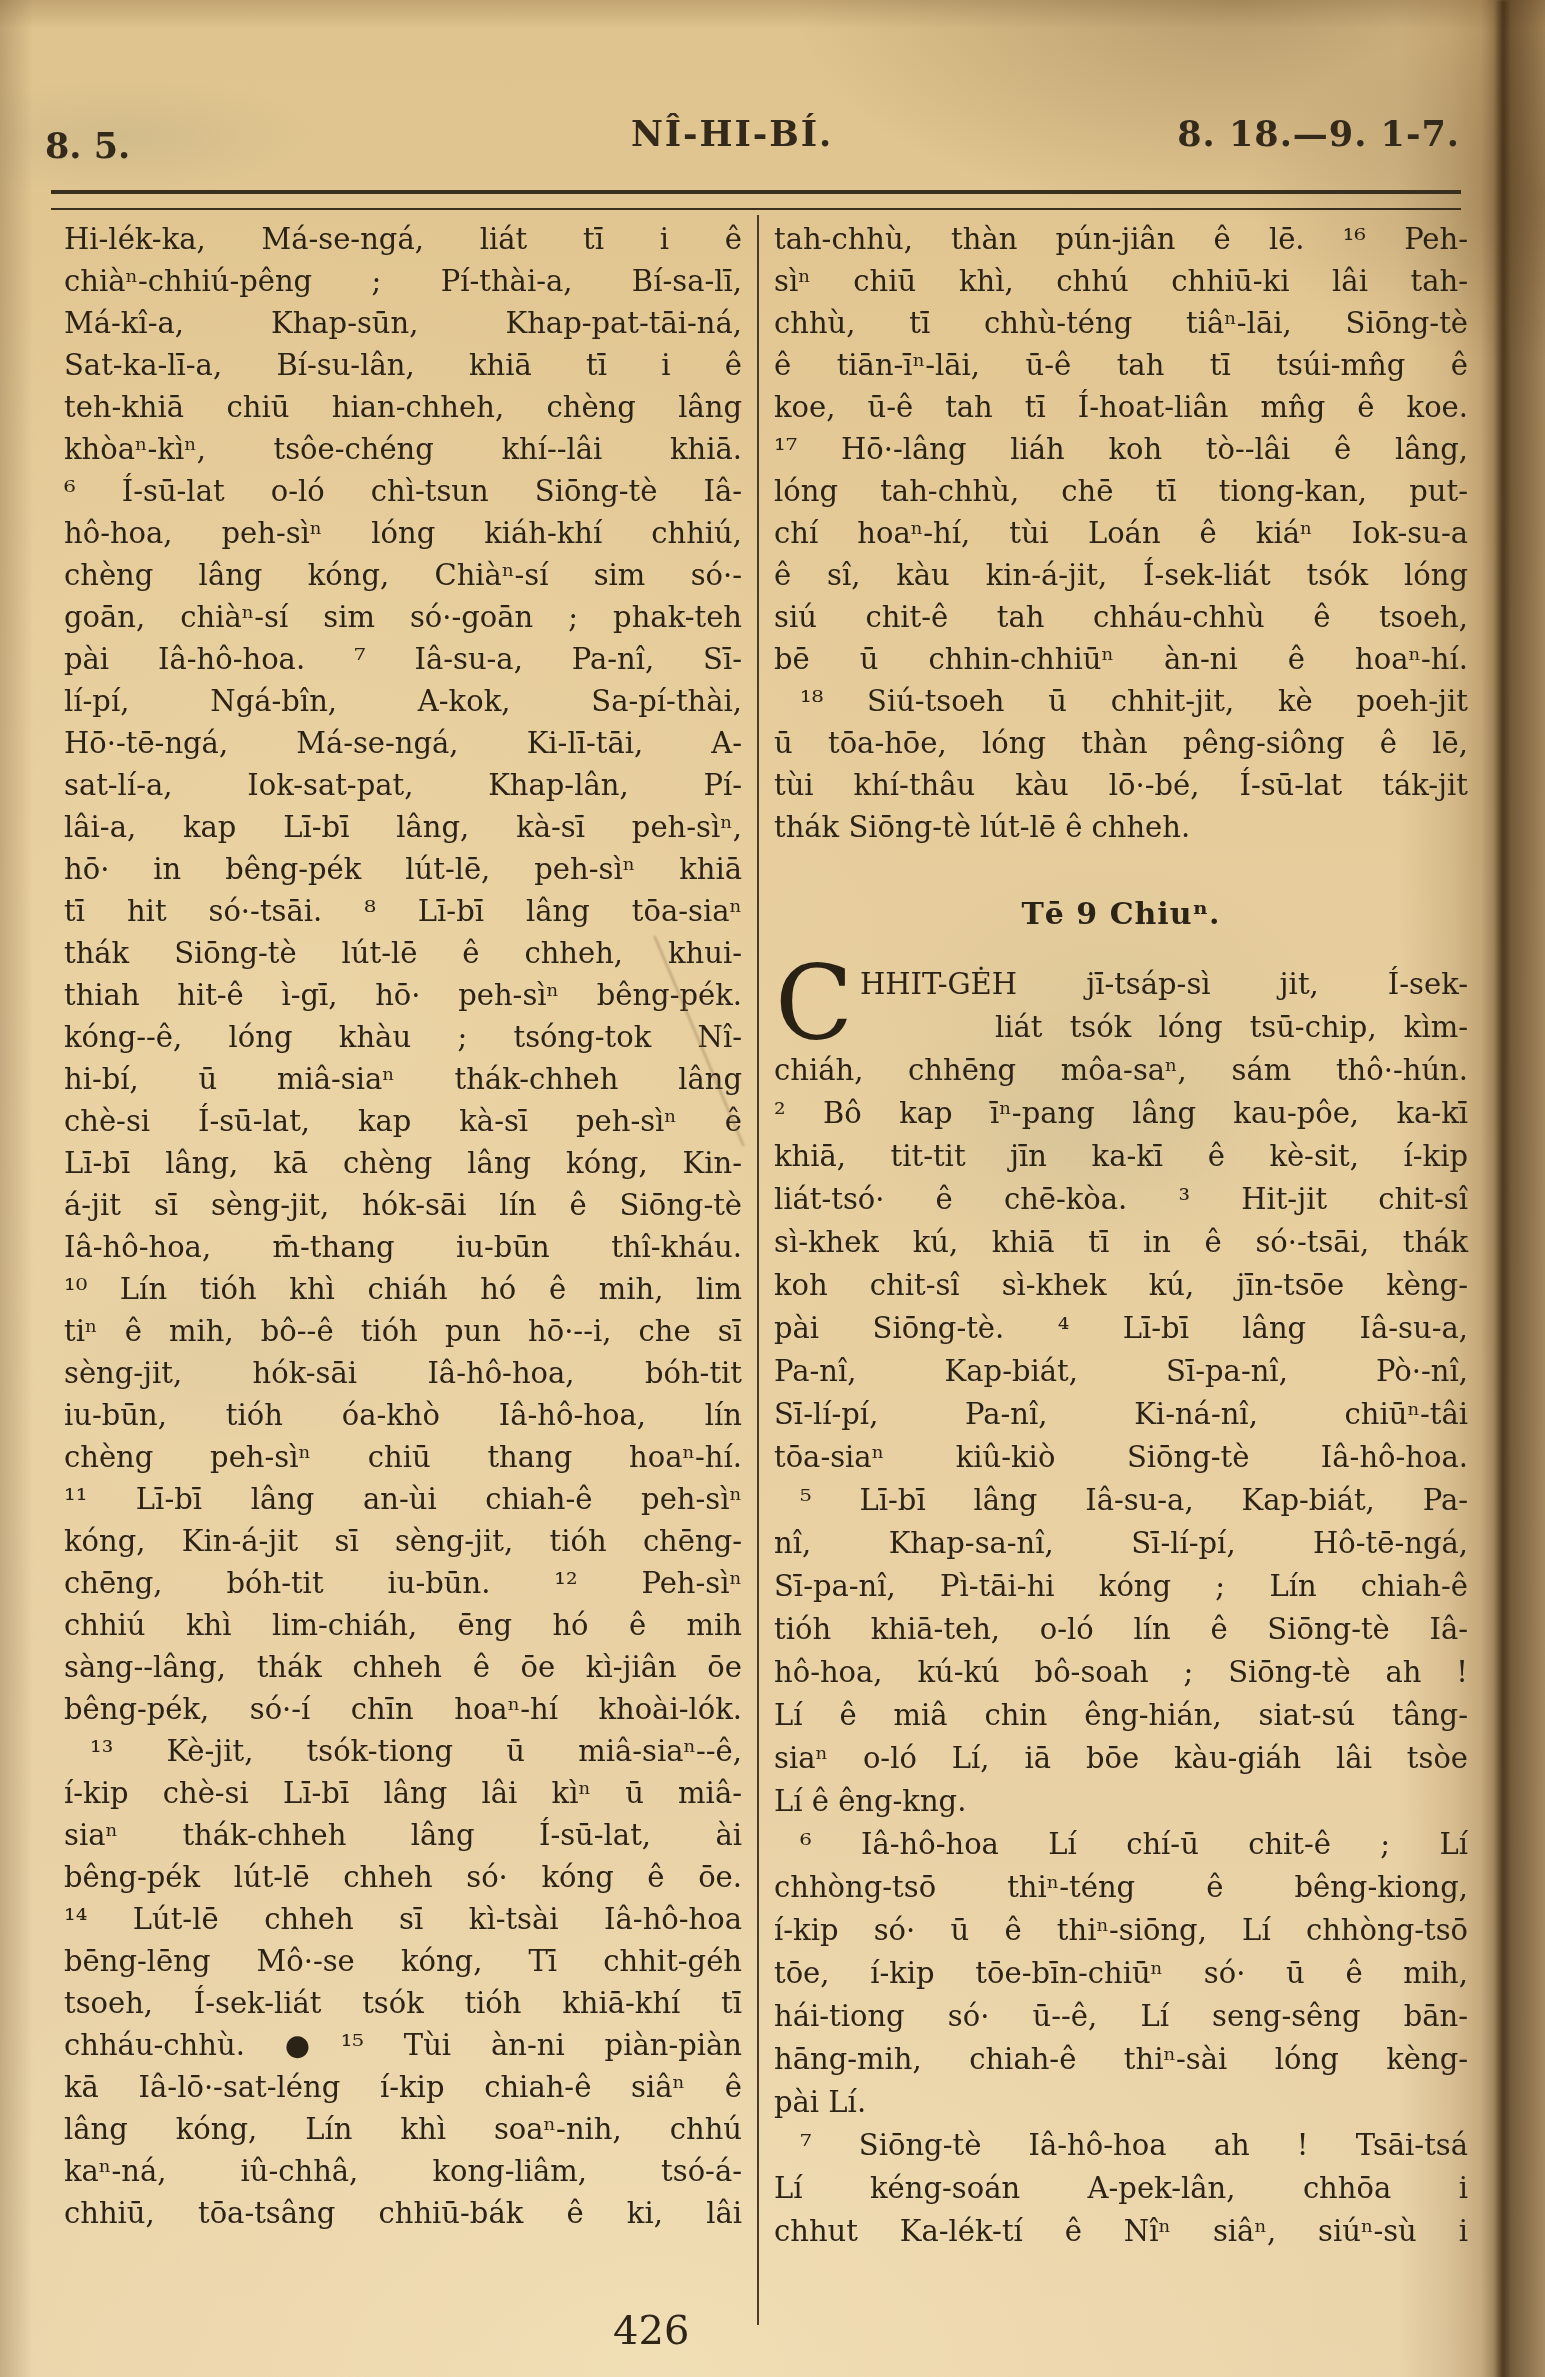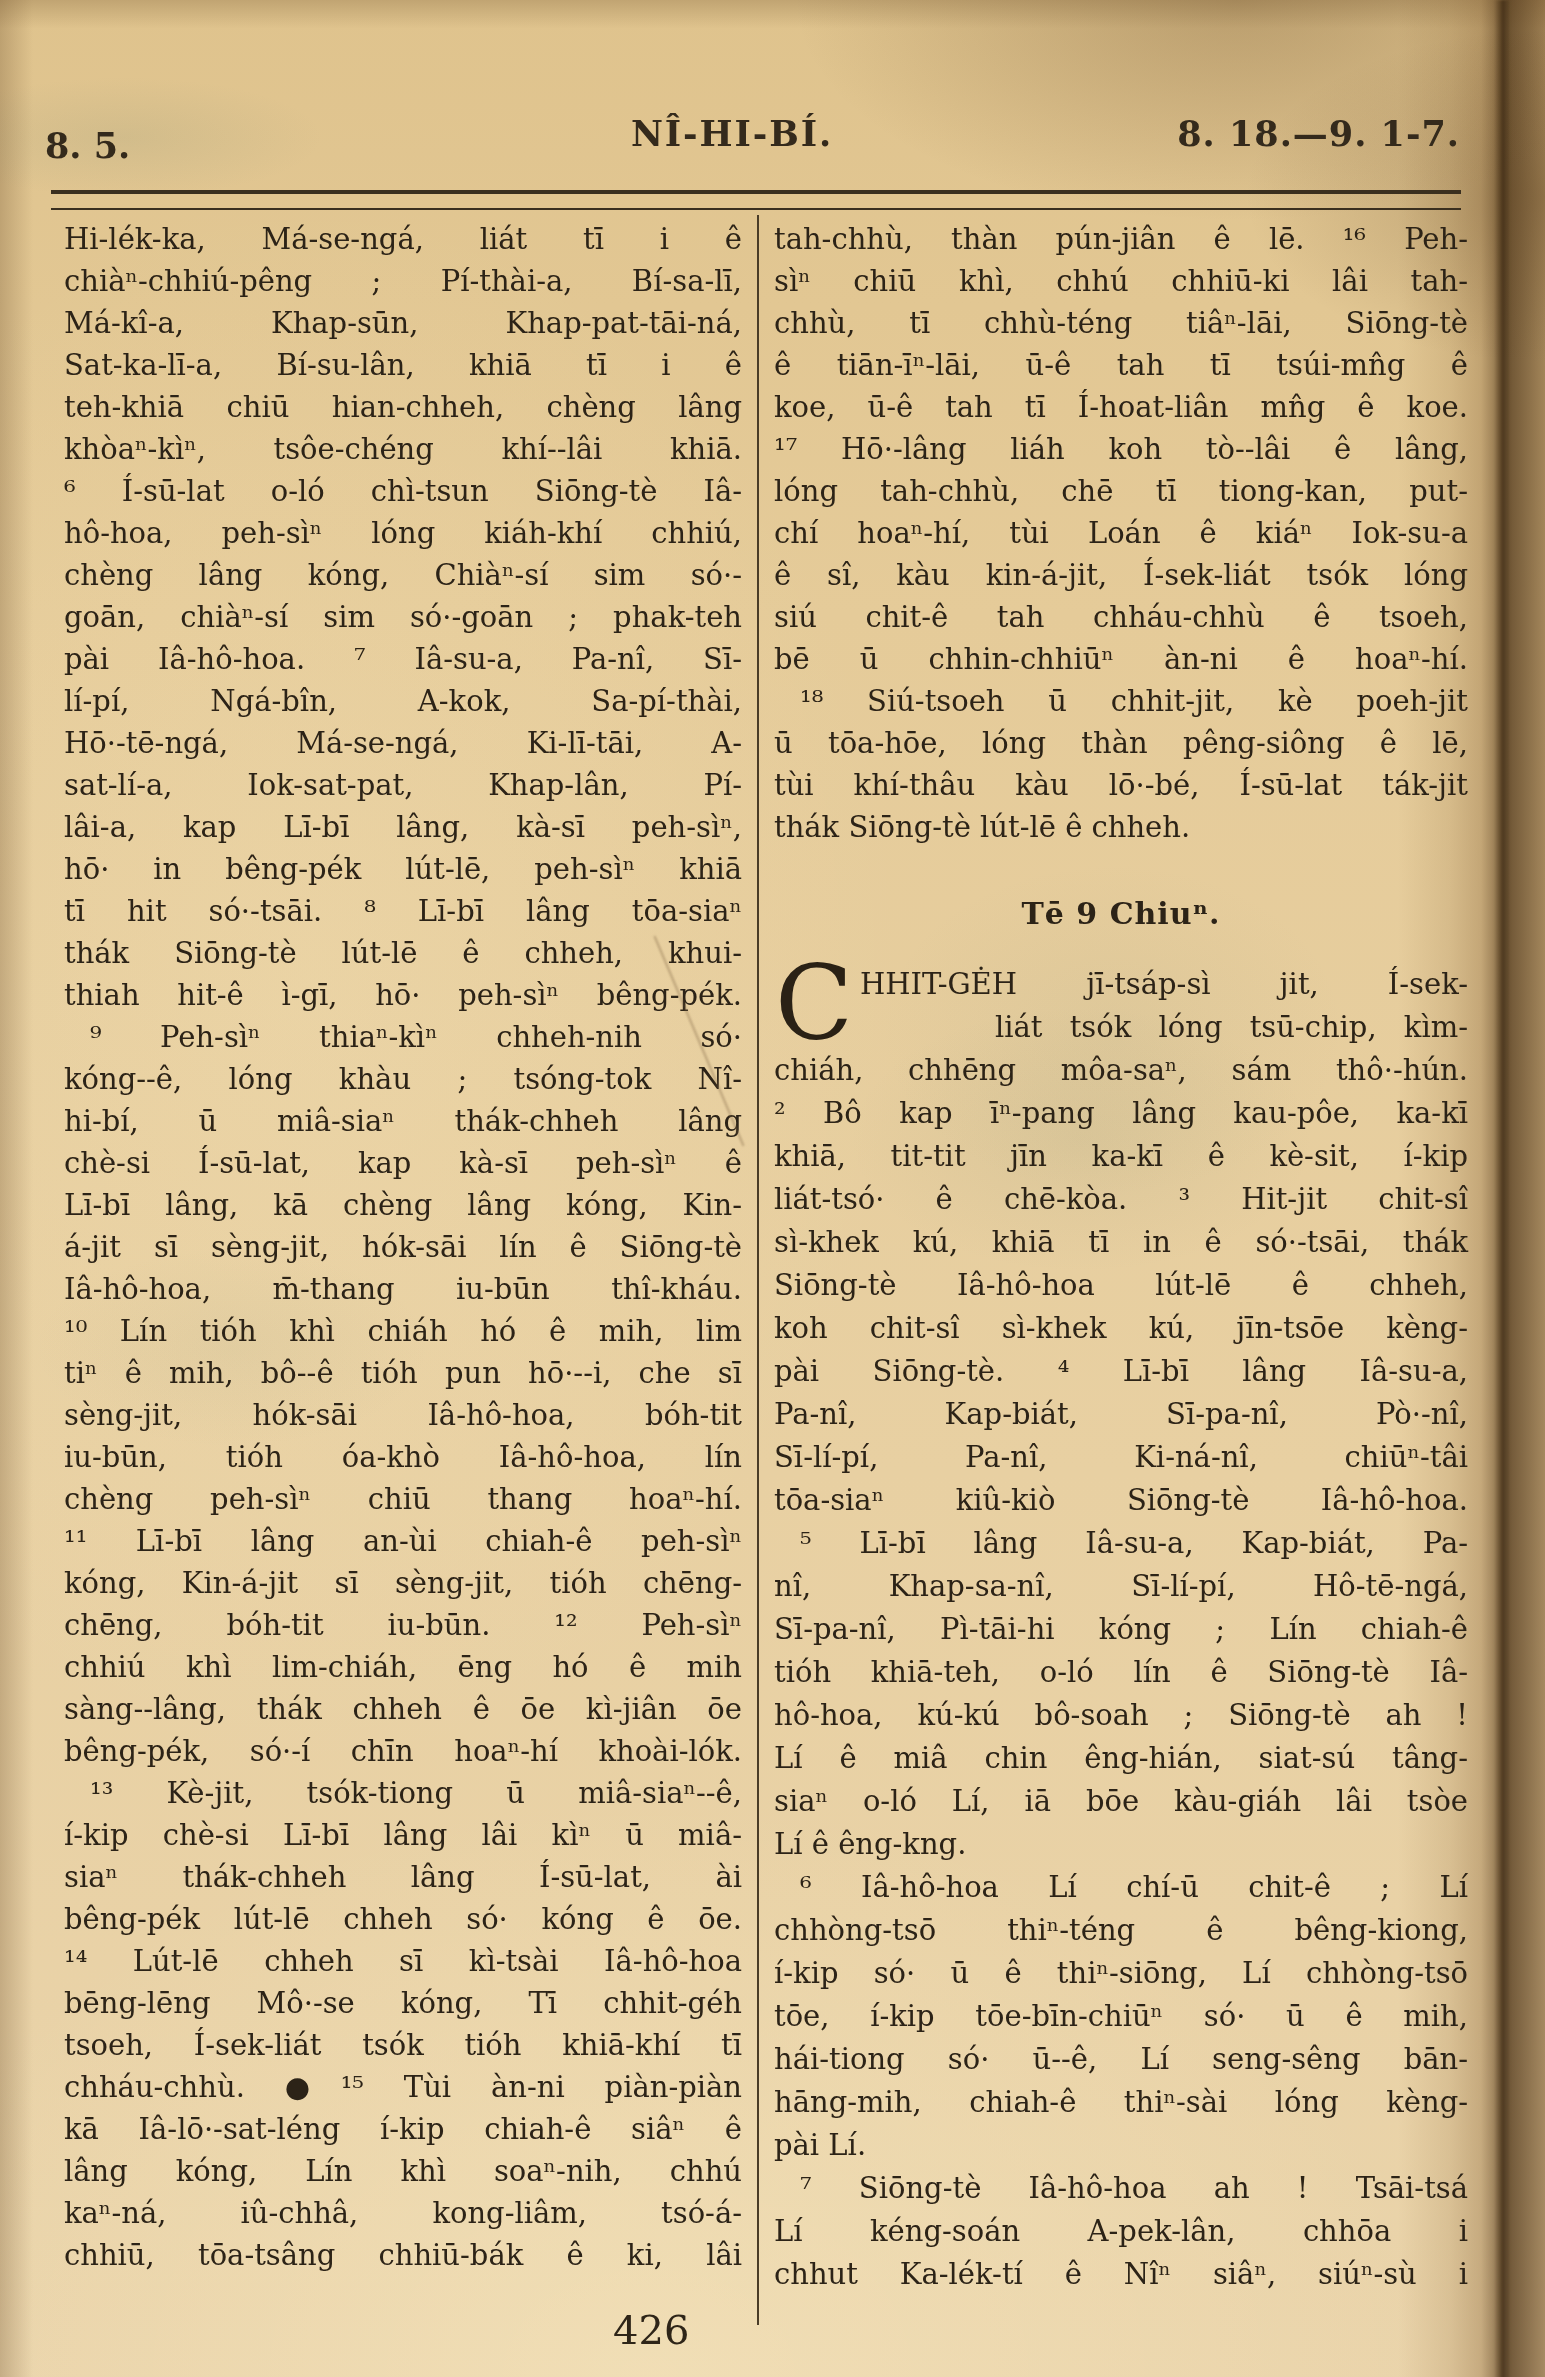--- a/index.html
+++ b/index.html
@@ -82,21 +82,20 @@
       <div class="line">goān, chiàⁿ-sí sim só·-goān ; phak-teh</div>
       <div class="line">pài Iâ-hô-hoa. ⁷ Iâ-su-a, Pa-nî, Sī-</div>
       <div class="line">lí-pí, Ngá-bîn, A-kok, Sa-pí-thài,</div>
       <div class="line">Hō·-tē-ngá, Má-se-ngá, Ki-lī-tāi, A-</div>
       <div class="line">sat-lí-a, Iok-sat-pat, Khap-lân, Pí-</div>
       <div class="line">lâi-a, kap Lī-bī lâng, kà-sī peh-sìⁿ,</div>
       <div class="line">hō· in bêng-pék lút-lē, peh-sìⁿ khiā</div>
       <div class="line">tī hit só·-tsāi. ⁸ Lī-bī lâng tōa-siaⁿ</div>
       <div class="line">thák Siōng-tè lút-lē ê chheh, khui-</div>
       <div class="line">thiah hit-ê ì-gī, hō· peh-sìⁿ bêng-pék.</div>
-      <div class="line ind">⁹ Peh-sìⁿ thiaⁿ-kìⁿ chheh-nih só·</div>
       <div class="line">kóng--ê, lóng khàu ; tsóng-tok Nî-</div>
       <div class="line">hi-bí, ū miâ-siaⁿ thák-chheh lâng</div>
       <div class="line">chè-si Í-sū-lat, kap kà-sī peh-sìⁿ ê</div>
       <div class="line">Lī-bī lâng, kā chèng lâng kóng, Kin-</div>
       <div class="line">á-jit sī sèng-jit, hók-sāi lín ê Siōng-tè</div>
       <div class="line">Iâ-hô-hoa, m̄-thang iu-būn thî-kháu.</div>
       <div class="line">¹⁰ Lín tióh khì chiáh hó ê mih, lim</div>
       <div class="line">tiⁿ ê mih, bô--ê tióh pun hō·--i, che sī</div>
       <div class="line">sèng-jit, hók-sāi Iâ-hô-hoa, bóh-tit</div>
       <div class="line">iu-būn, tióh óa-khò Iâ-hô-hoa, lín</div>
@@ -145,21 +144,20 @@
     <div class="chapter">
       <div class="dropcap">C</div>
       <div>
           <div class="line dc1">HHIT-GĖH jī-tsáp-sì jit, Í-sek-</div>
           <div class="line dc2">liát tsók lóng tsū-chip, kìm-</div>
           <div class="line">chiáh, chhēng môa-saⁿ, sám thô·-hún.</div>
           <div class="line">² Bô kap īⁿ-pang lâng kau-pôe, ka-kī</div>
           <div class="line">khiā, tit-tit jīn ka-kī ê kè-sit, í-kip</div>
           <div class="line">liát-tsó· ê chē-kòa. ³ Hit-jit chit-sî</div>
           <div class="line">sì-khek kú, khiā tī in ê só·-tsāi, thák</div>
-          <div class="line">Siōng-tè Iâ-hô-hoa lút-lē ê chheh,</div>
           <div class="line">koh chit-sî sì-khek kú, jīn-tsōe kèng-</div>
           <div class="line">pài Siōng-tè. ⁴ Lī-bī lâng Iâ-su-a,</div>
           <div class="line">Pa-nî, Kap-biát, Sī-pa-nî, Pò·-nî,</div>
           <div class="line">Sī-lí-pí, Pa-nî, Ki-ná-nî, chiūⁿ-tâi</div>
           <div class="line">tōa-siaⁿ kiû-kiò Siōng-tè Iâ-hô-hoa.</div>
           <div class="line ind">⁵ Lī-bī lâng Iâ-su-a, Kap-biát, Pa-</div>
           <div class="line">nî, Khap-sa-nî, Sī-lí-pí, Hô-tē-ngá,</div>
           <div class="line">Sī-pa-nî, Pì-tāi-hi kóng ; Lín chiah-ê</div>
           <div class="line">tióh khiā-teh, o-ló lín ê Siōng-tè Iâ-</div>
           <div class="line">hô-hoa, kú-kú bô-soah ; Siōng-tè ah !</div>

